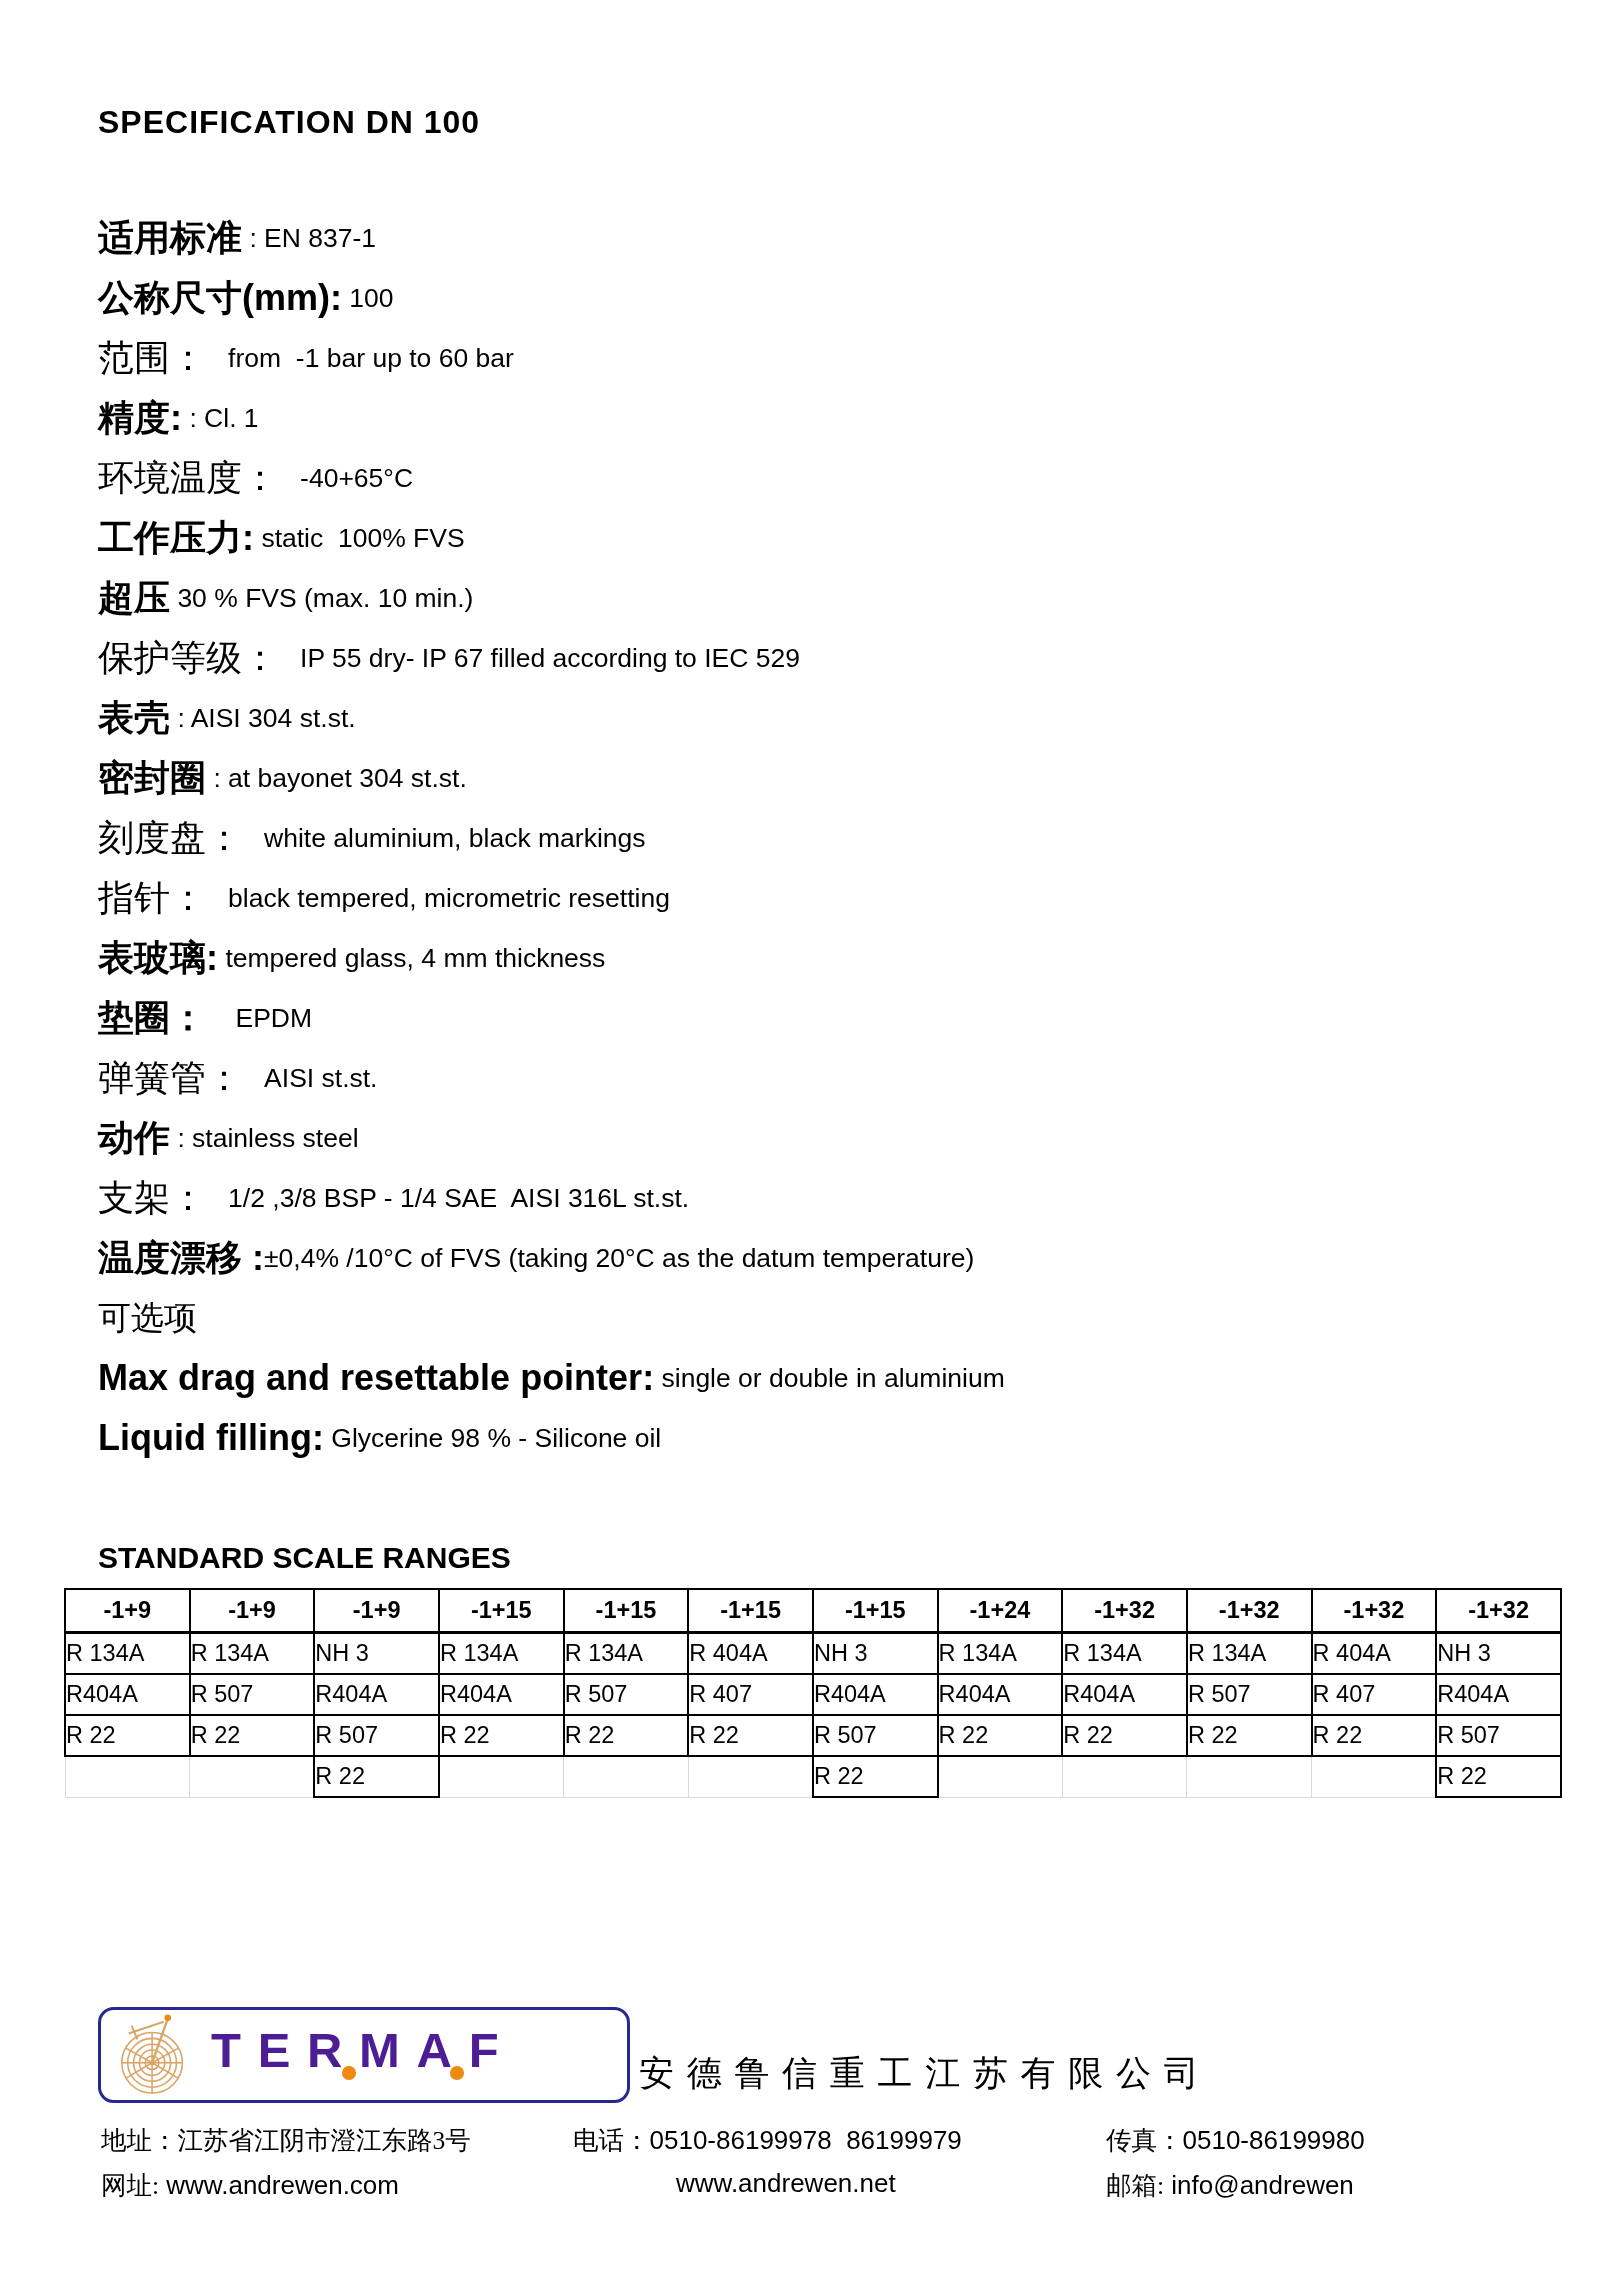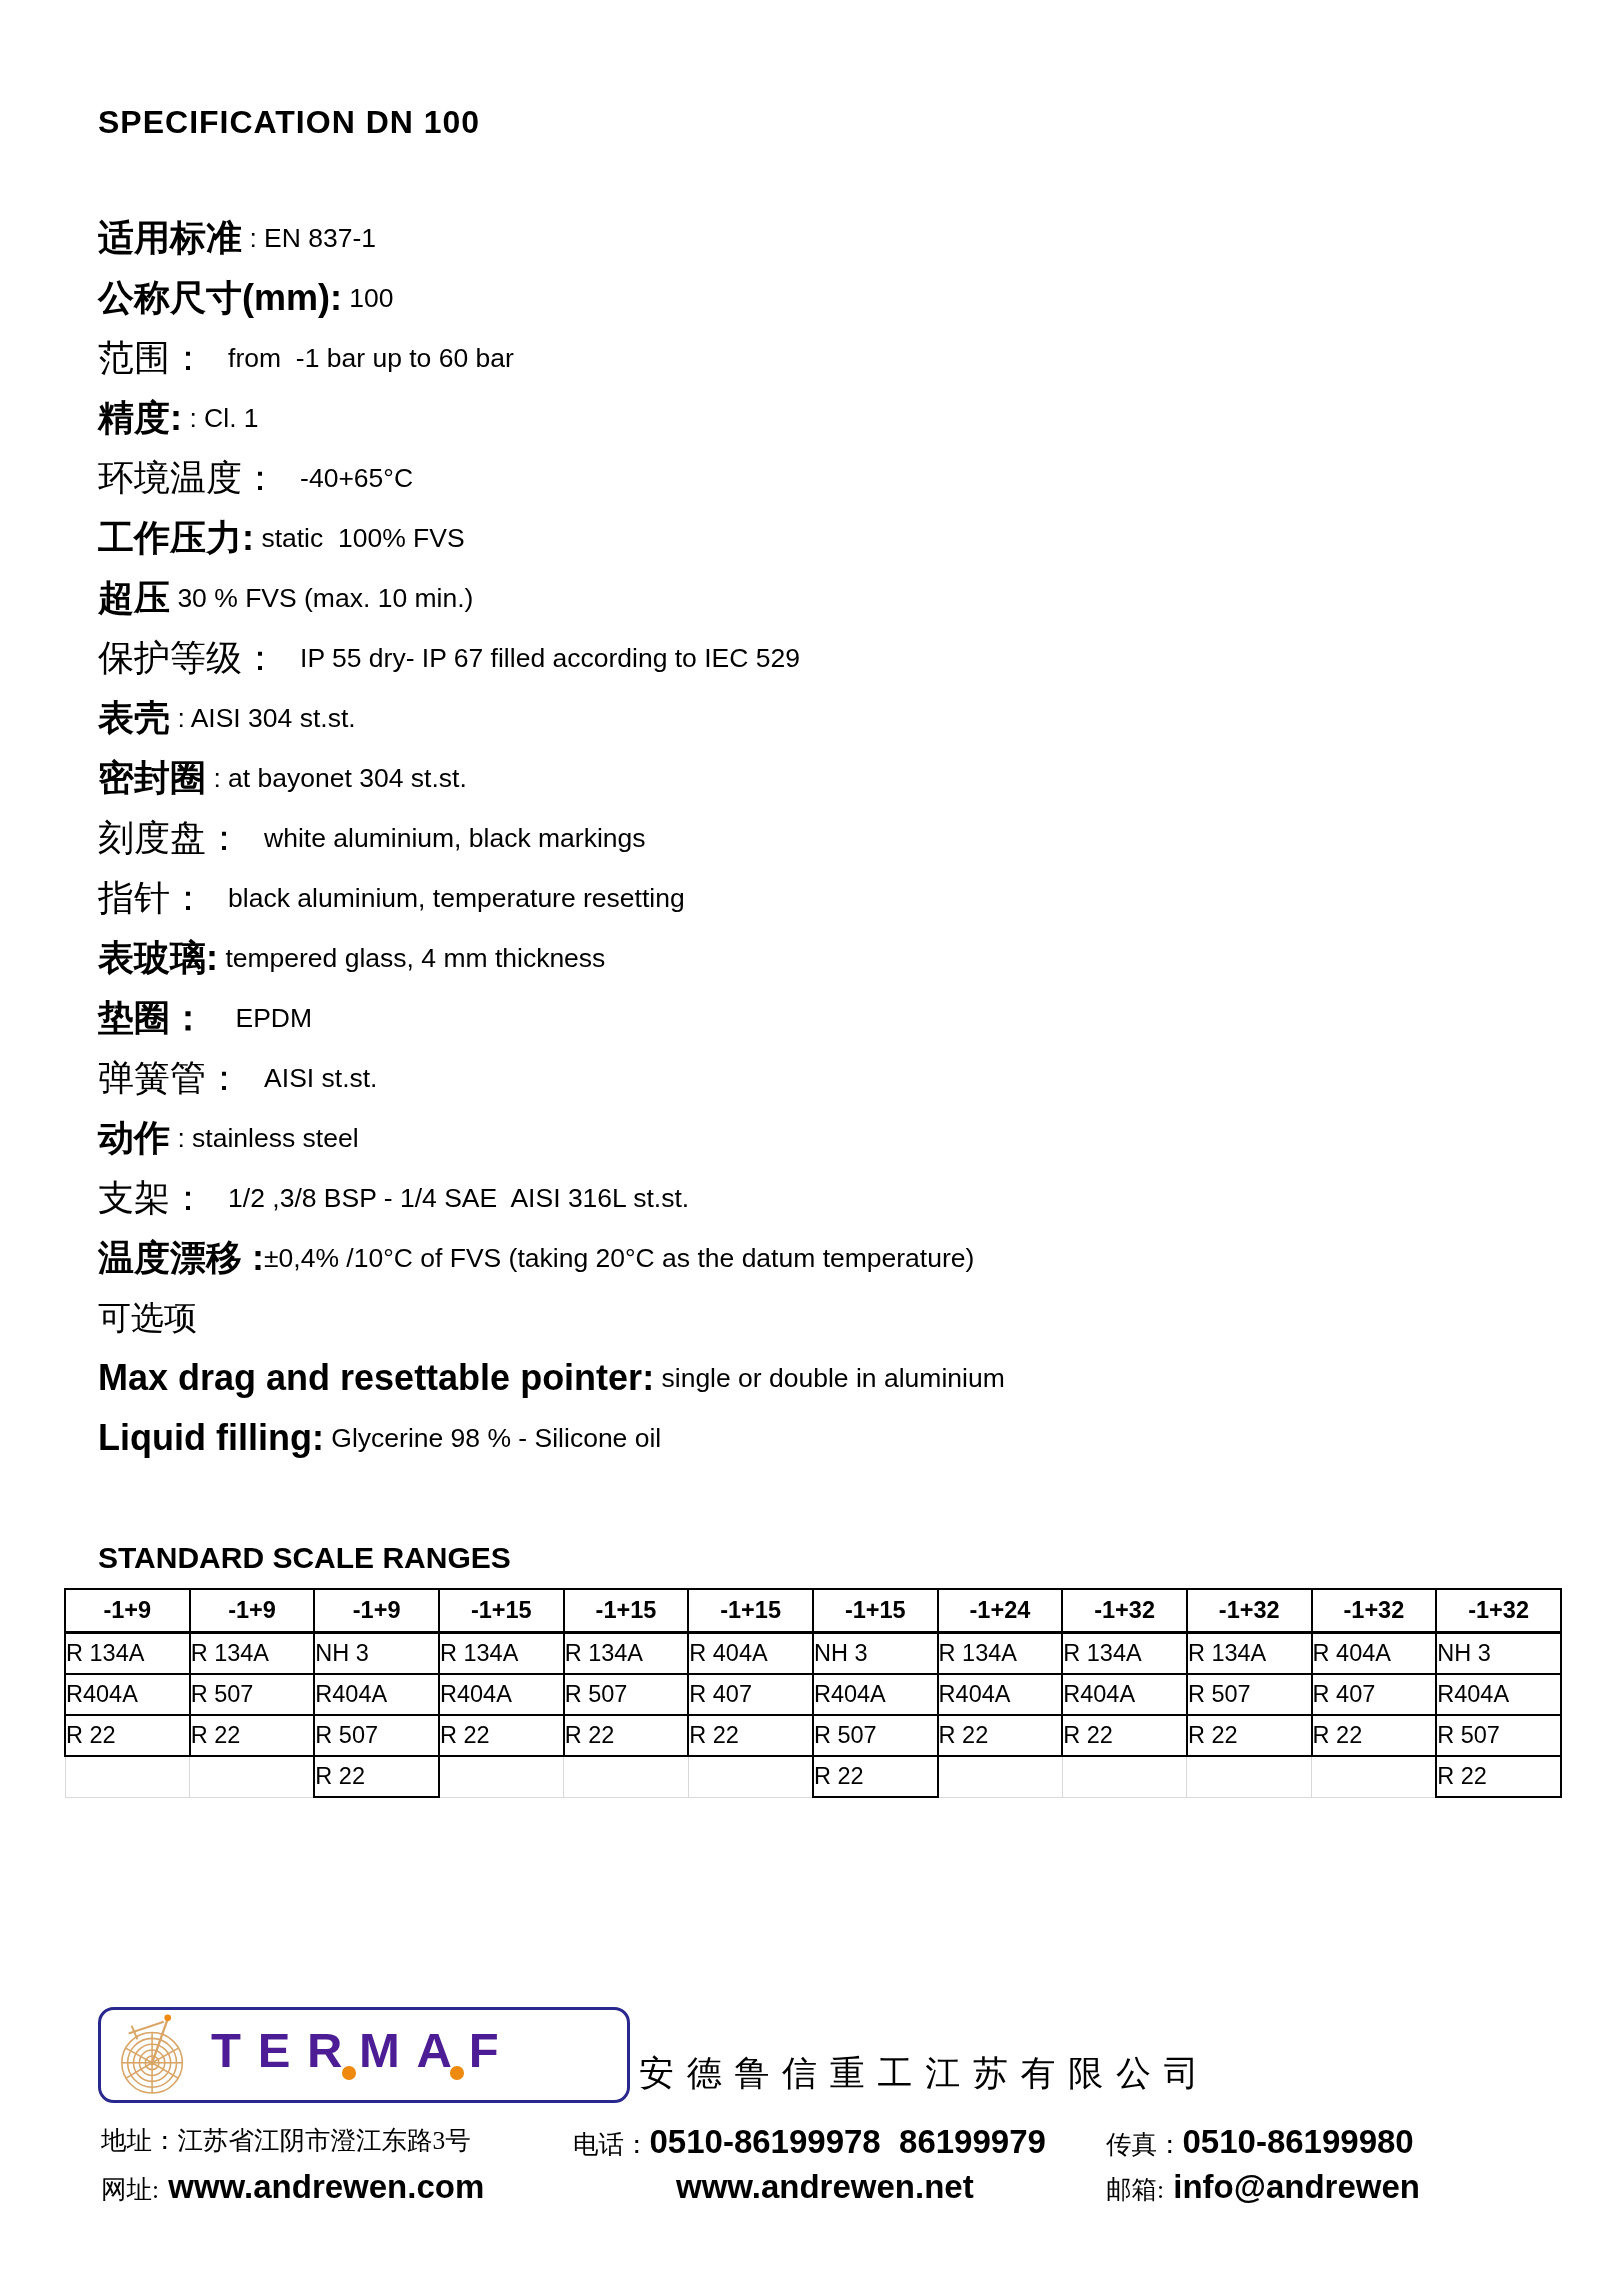--- a/index.html
+++ b/index.html
@@ -31,21 +31,21 @@
   .logo-word{position:absolute;left:110px;top:11.8px;font-size:49px;font-weight:bold;
              color:#4c1d95;letter-spacing:16.7px;}
   .logo-dot{position:absolute;width:13.7px;height:13.7px;border-radius:50%;background:#ef8a10;}
   .dot-m{left:241px;top:56px;}
   .dot-a{left:349px;top:56px;}
 
   .company{position:absolute;left:639px;top:2050px;font-size:35px;letter-spacing:12.7px;}
 
   .f-seg{position:absolute;font-size:25.5px;white-space:pre-wrap;}
   .f-lab{font-family:"Liberation Serif","DejaVu Serif",serif;font-weight:normal;}
-  .f-val{font-weight:bold;font-size:33px;}
+  .f-val{font-weight:normal;font-size:26px;}
   .f-val-serif{font-family:"Liberation Serif","DejaVu Serif",serif;font-weight:normal;font-size:25.5px;}
   .seg-addr{left:101px;top:2123px;}
   .seg-phone{left:573px;top:2123px;}
   .seg-fax{left:1106px;top:2123px;}
   .seg-web{left:101px;top:2168px;}
   .seg-web2{left:676px;top:2168px;}
   .seg-email{left:1106px;top:2168px;}
 </style>
 </head>
 <body>
@@ -59,21 +59,21 @@
       <div class="spec-line bold"><span class="lab">公称尺寸(mm):</span><span class="val"> 100</span></div>
       <div class="spec-line thin"><span class="lab">范围：</span><span class="val">   from  -1 bar up to 60 bar</span></div>
       <div class="spec-line bold"><span class="lab">精度:</span><span class="val"> : Cl. 1</span></div>
       <div class="spec-line thin"><span class="lab">环境温度：</span><span class="val">   -40+65°C</span></div>
       <div class="spec-line bold"><span class="lab">工作压力:</span><span class="val"> static  100% FVS</span></div>
       <div class="spec-line bold"><span class="lab">超压</span><span class="val"> 30 % FVS (max. 10 min.)</span></div>
       <div class="spec-line thin"><span class="lab">保护等级：</span><span class="val">   IP 55 dry- IP 67 filled according to IEC 529</span></div>
       <div class="spec-line bold"><span class="lab">表壳</span><span class="val"> : AISI 304 st.st.</span></div>
       <div class="spec-line bold"><span class="lab">密封圈</span><span class="val"> : at bayonet 304 st.st.</span></div>
       <div class="spec-line thin"><span class="lab">刻度盘：</span><span class="val">   white aluminium, black markings</span></div>
-      <div class="spec-line thin"><span class="lab">指针：</span><span class="val">   black aluminium, temperature resetting</span></div>
+      <div class="spec-line thin"><span class="lab">指针：</span><span class="val">   black tempered, micrometric resetting</span></div>
       <div class="spec-line bold"><span class="lab">表玻璃:</span><span class="val"> tempered glass, 4 mm thickness</span></div>
       <div class="spec-line bold"><span class="lab">垫圈：</span><span class="val">    EPDM</span></div>
       <div class="spec-line thin"><span class="lab">弹簧管：</span><span class="val">   AISI st.st.</span></div>
       <div class="spec-line bold"><span class="lab">动作</span><span class="val"> : stainless steel</span></div>
       <div class="spec-line thin"><span class="lab">支架：</span><span class="val">   1/2 ,3/8 BSP - 1/4 SAE  AISI 316L st.st.</span></div>
       <div class="spec-line bold"><span class="lab">温度漂移 :</span><span class="val">±0,4% /10°C of FVS (taking 20°C as the datum temperature)</span></div>
       <div class="spec-line heading"><span class="lab">可选项</span><span class="val"></span></div>
       <div class="spec-line bold"><span class="lab">Max drag and resettable pointer:</span><span class="val"> single or double in aluminium</span></div>
       <div class="spec-line bold"><span class="lab">Liquid filling:</span><span class="val"> Glycerine 98 % - Silicone oil</span></div>
     </div>

